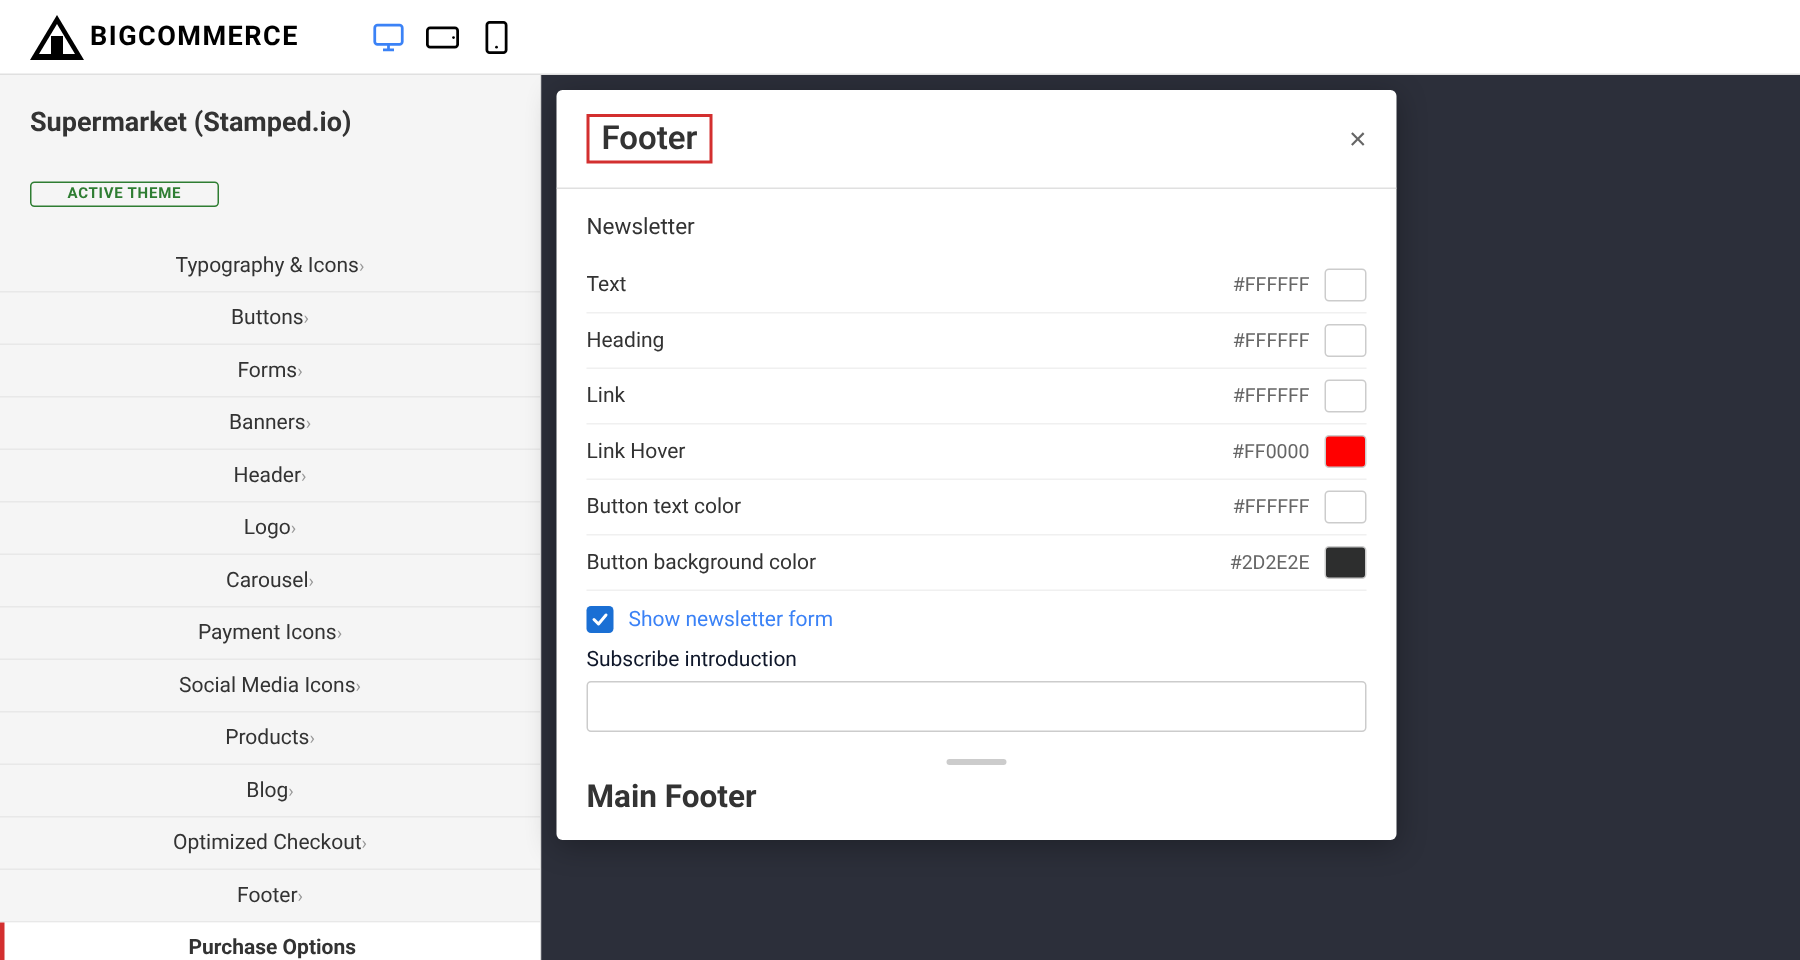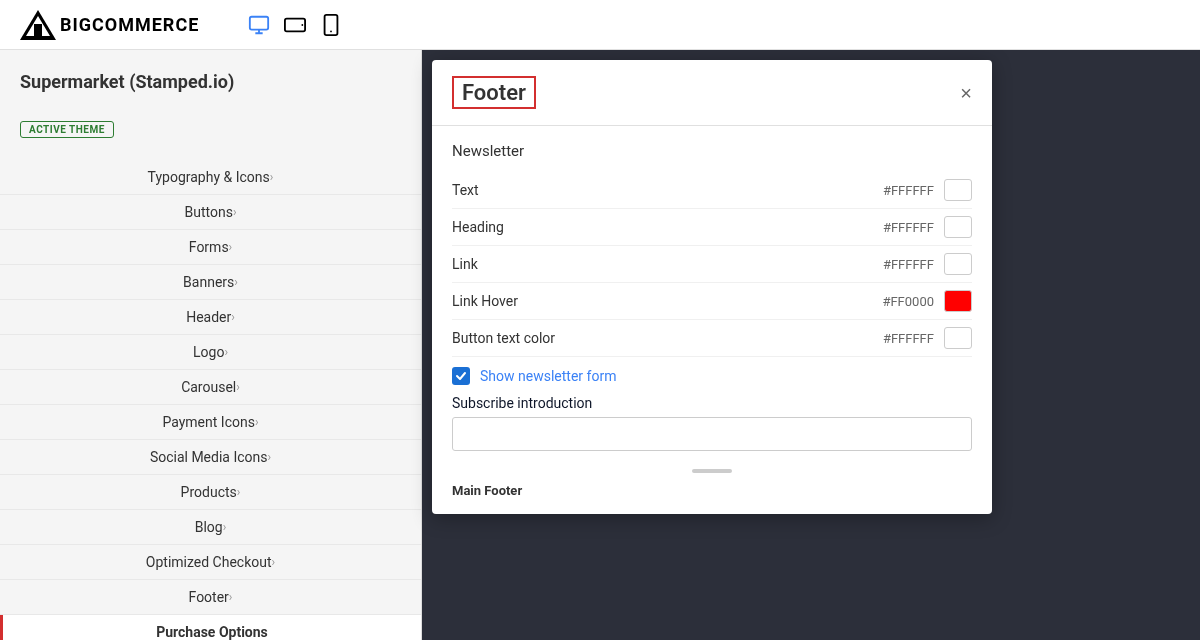--- a/index.html
+++ b/index.html
@@ -56,21 +56,21 @@
 
     
     .main-area {
       display: flex;
       flex: 1;
       overflow: hidden;
     }
 
     
     .sidebar {
-      width: 422px;
+      width: 361px;
       background: #f5f5f5;
       border-right: 1px solid #ddd;
       overflow-y: auto;
       flex-shrink: 0;
     }
     .sidebar-header {
       padding: 20px 20px 10px 20px;
     }
     .store-name {
       font-size: 18px;
@@ -78,21 +78,21 @@
       color: #333;
       line-height: 1.3;
       margin-bottom: 8px;
     }
     .active-badge {
       display: inline-block;
       border: 1.5px solid #2e7d32;
       color: #2e7d32;
       font-size: 10px;
       font-weight: 700;
-      padding: 2px 8px;
+      padding: 2px 24px;
       border-radius: 3px;
       letter-spacing: 0.5px;
       margin-bottom: 12px;
       margin-top: 20px;
     }
     .sidebar-nav {
       list-style: none;
     }
     .sidebar-nav li {
       display: flex;
@@ -228,21 +228,21 @@
     .text-input {
       width: 100%;
       height: 34px;
       border: 1px solid #ccc;
       border-radius: 3px;
       padding: 0 8px;
       font-size: 13px;
       margin-bottom: 10px;
     }
     .main-footer-title {
-      font-size: 13px;
+      font-size: 21px;
       font-weight: 700;
       color: #333;
       margin-top: 10px;
     }
     .scrollbar-indicator {
       width: 40px;
       height: 4px;
       background: #ccc;
       border-radius: 2px;
       margin: 8px auto 4px auto;
@@ -397,20 +397,27 @@
         </div>
 
         <div class="color-row">
           <span class="color-row-label">Button text color</span>
           <div class="color-row-right">
             <span class="color-hex">#FFFFFF</span>
             <span class="color-swatch" style="background:#FFFFFF;border:1px solid #ccc;"></span>
           </div>
         </div>
 
+        <div class="color-row">
+          <span class="color-row-label">Button background color</span>
+          <div class="color-row-right">
+            <span class="color-hex">#2D2E2E</span>
+            <span class="color-swatch" style="background:#2D2E2E;"></span>
+          </div>
+        </div>
 
         <div class="checkbox-row">
           <div class="checkbox-box">
             <svg viewBox="0 0 12 12">
                 <polyline points="2,6 5,9 10,3" stroke="#fff" stroke-width="2" fill="none" stroke-linecap="round" stroke-linejoin="round"></polyline>
               </svg>
           </div>
           <span class="checkbox-label">Show newsletter form</span>
         </div>
 

